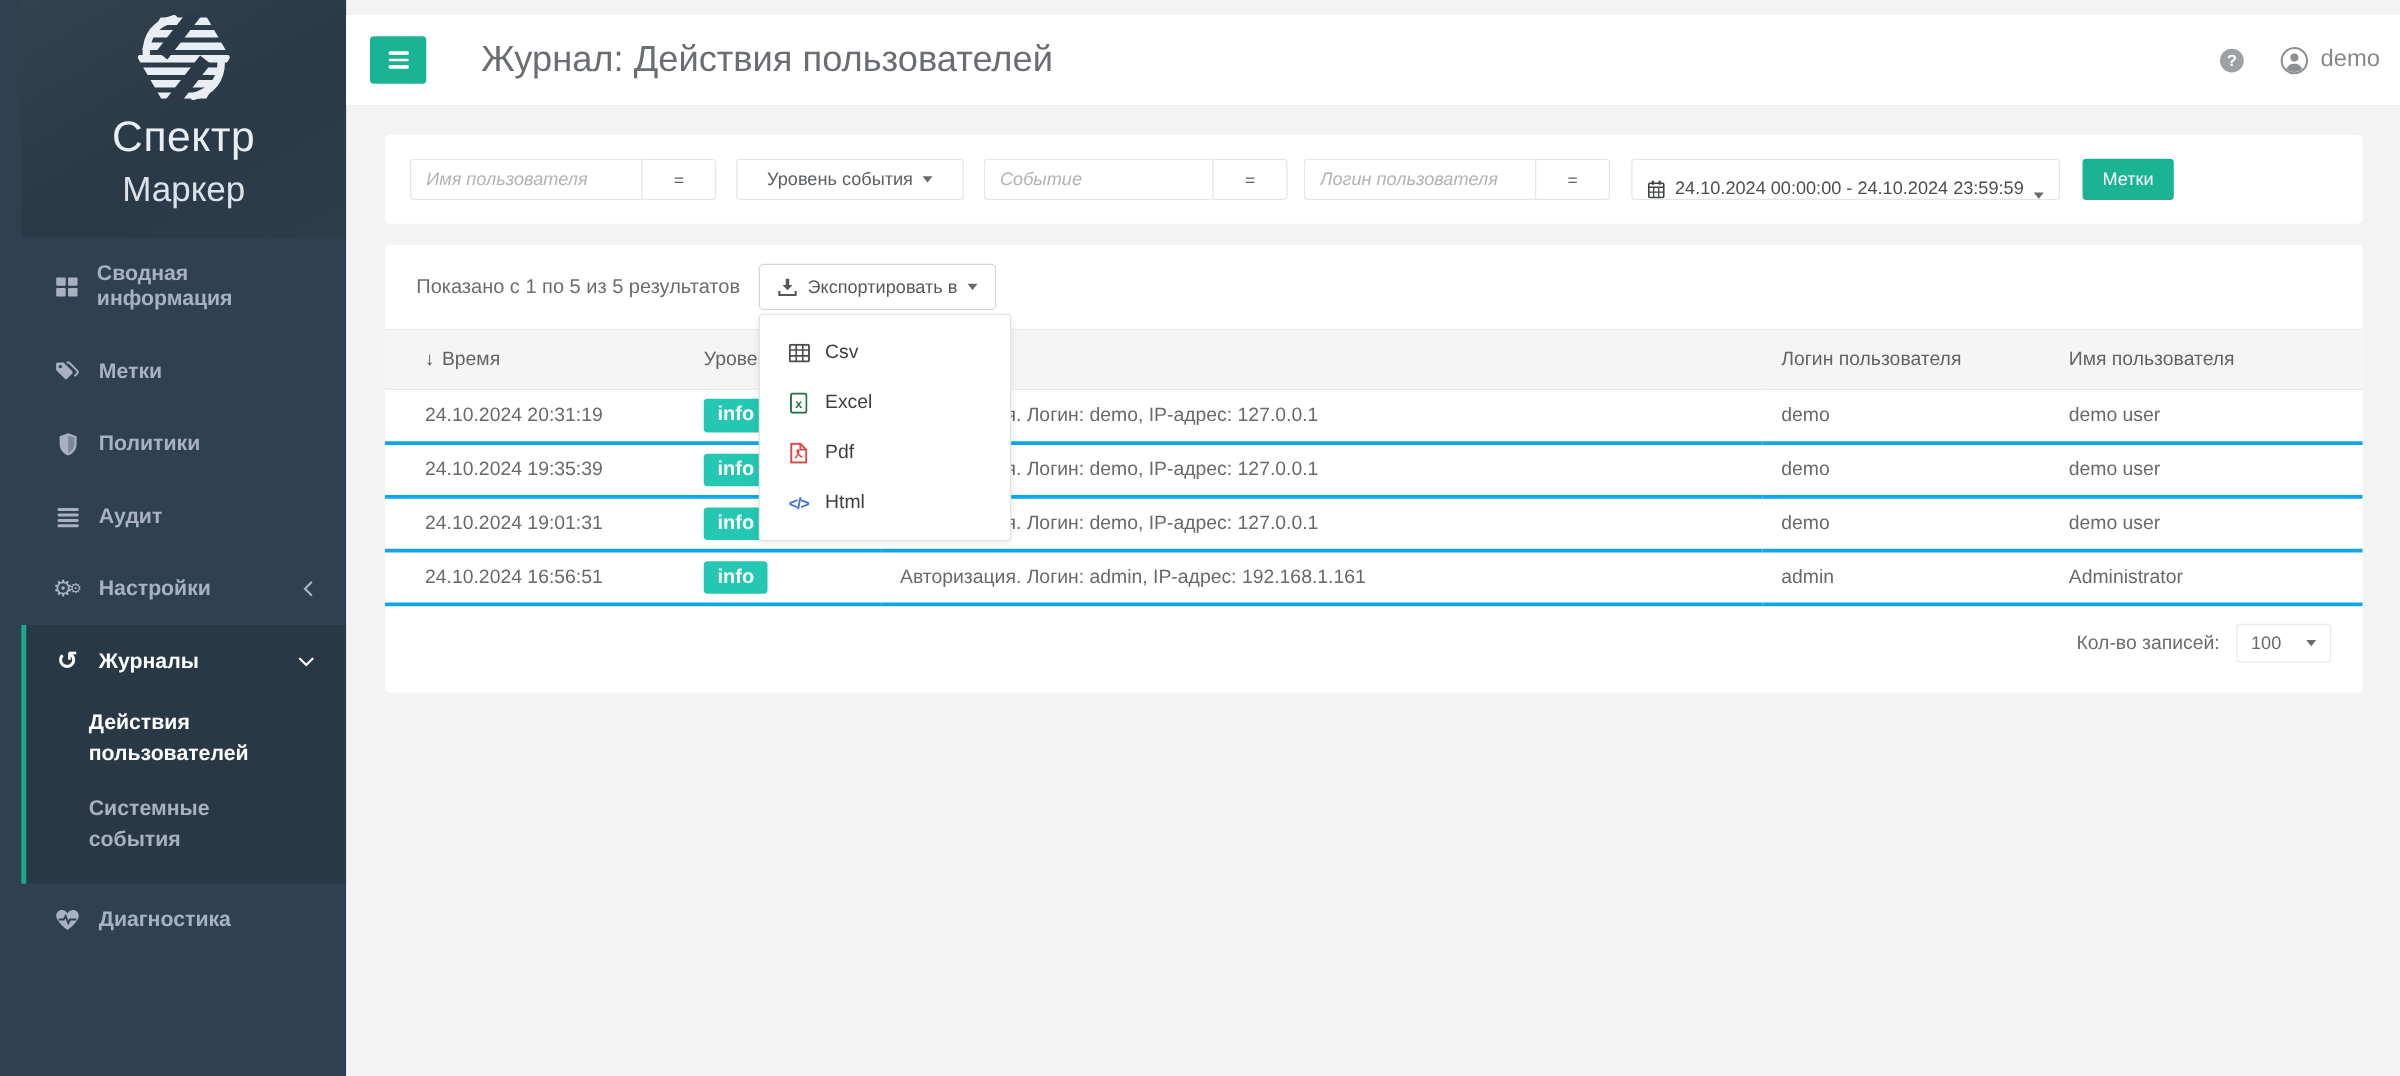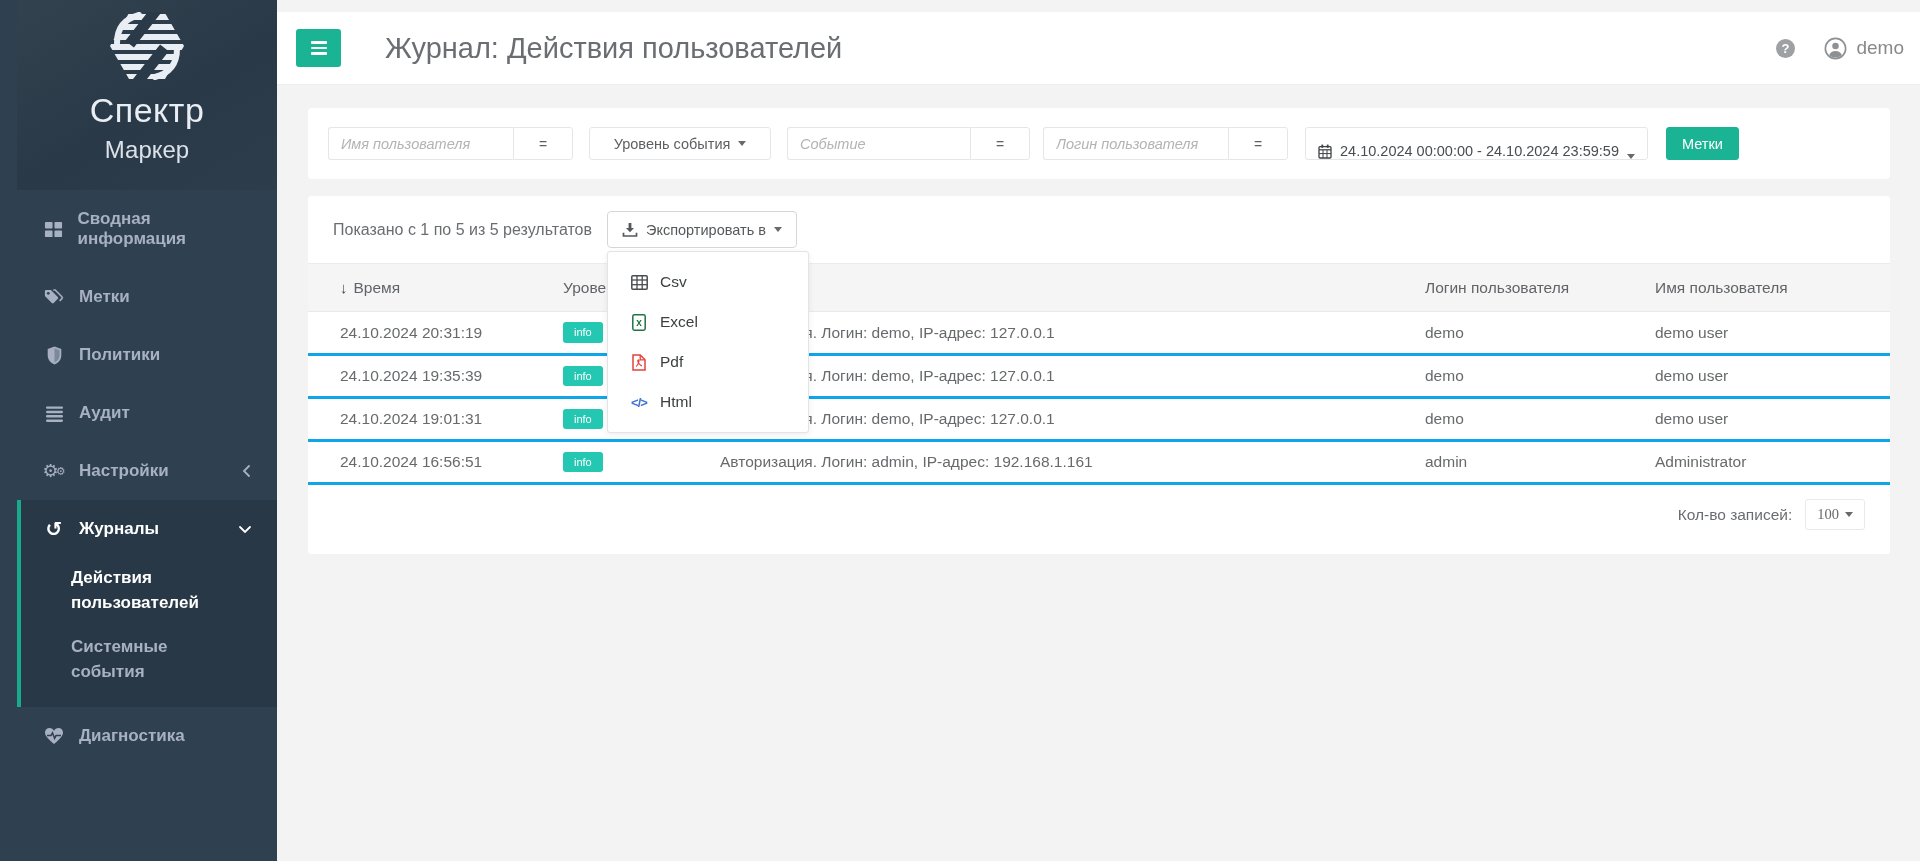--- a/index.html
+++ b/index.html
@@ -11,21 +11,21 @@
     color:#676a6c;
   }
   
   .sidebar { width:277px; min-width:277px; background:#2f4050; display:flex; flex-direction:column;padding-left:17px; }
   .brand {
     height:190px;
     background: linear-gradient(150deg,#32424f 0%, #2a3947 55%, #2e3d4b 100%);
     display:flex; flex-direction:column; align-items:center; padding-top:12px;
   }
   .brand-title { font-size:34px; font-weight:300; color:#e9eef5; margin-top:11px; letter-spacing:0.5px; }
-  .brand-subtitle { font-size:24px; font-weight:400; color:#dbe2ea; margin-top:6px; }
+  .brand-subtitle { font-size:28px; font-weight:400; color:#dbe2ea; margin-top:6px; }
   .nav { flex:1; }
   .nav-item {
     display:flex; align-items:center; gap:13px;
     padding:19px 25px; color:#a7b1c2; font-size:17px; font-weight:600;
     cursor:pointer; position:relative;
   }
   .nav-item .ni { width:24px; display:flex; justify-content:center; align-items:center; color:#a7b1c2; }
   .nav-item .chev { margin-left:auto; display:flex; align-items:center; }
   .nav-group-active {
     background:#293846; border-left:4px solid #19aa8d; padding-bottom:14px;
@@ -102,26 +102,26 @@
   col.c1{width:240px;} col.c2{width:157px;} col.c3{width:705px;} col.c4{width:230px;}
   thead td {
     background:#f5f5f6; height:48px; font-size:15.5px; color:#616467;
     border-top:1px solid #ebebec; border-bottom:1px solid #e7eaec; padding:0 15px;
   }
   thead td:first-child { padding-left:32px; }
   .sort-arrow { font-weight:700; color:#46494b; margin-right:6px; font-size:15px; }
   tbody td { height:43px; font-size:15.5px; color:#676a6c; padding:0 15px; border-bottom:3px solid #0ea5e9; }
   tbody td:first-child { padding-left:32px; }
   .badge {
-    display:inline-block; background:#24c7b2; color:#ffffff; font-size:11px;
-    padding:3px 11px; border-radius:3px; line-height:1.3;
+    display:inline-block; background:#24c7b2; color:#ffffff; font-size:16px;
+    padding:3px 11px; border-radius:3px; line-height:1.3;font-weight:bold;
   }
   .table-footer { display:flex; justify-content:flex-end; align-items:center; gap:13px; padding:14px 25px 22px; }
   .table-footer .label { font-size:15.5px; color:#6a6d70; }
-  .pagesize-btn { border-color:#e7eaec; height:31px; padding:0 11px; gap:6px; color:#676a6c;font-family:Liberation Serif, serif; }
+  .pagesize-btn { border-color:#e7eaec; height:31px; padding:0 11px; gap:20px; color:#676a6c; }
 </style>
 </head>
 <body>
 
 <aside class="sidebar">
   <div class="brand">
     <svg width="76" height="68" viewBox="0 0 76 68">
       <defs>
           <clipPath id="hexclip">
             <path d="M20 1 H56 L75 34 L56 67 H20 L1 34 Z"></path>

